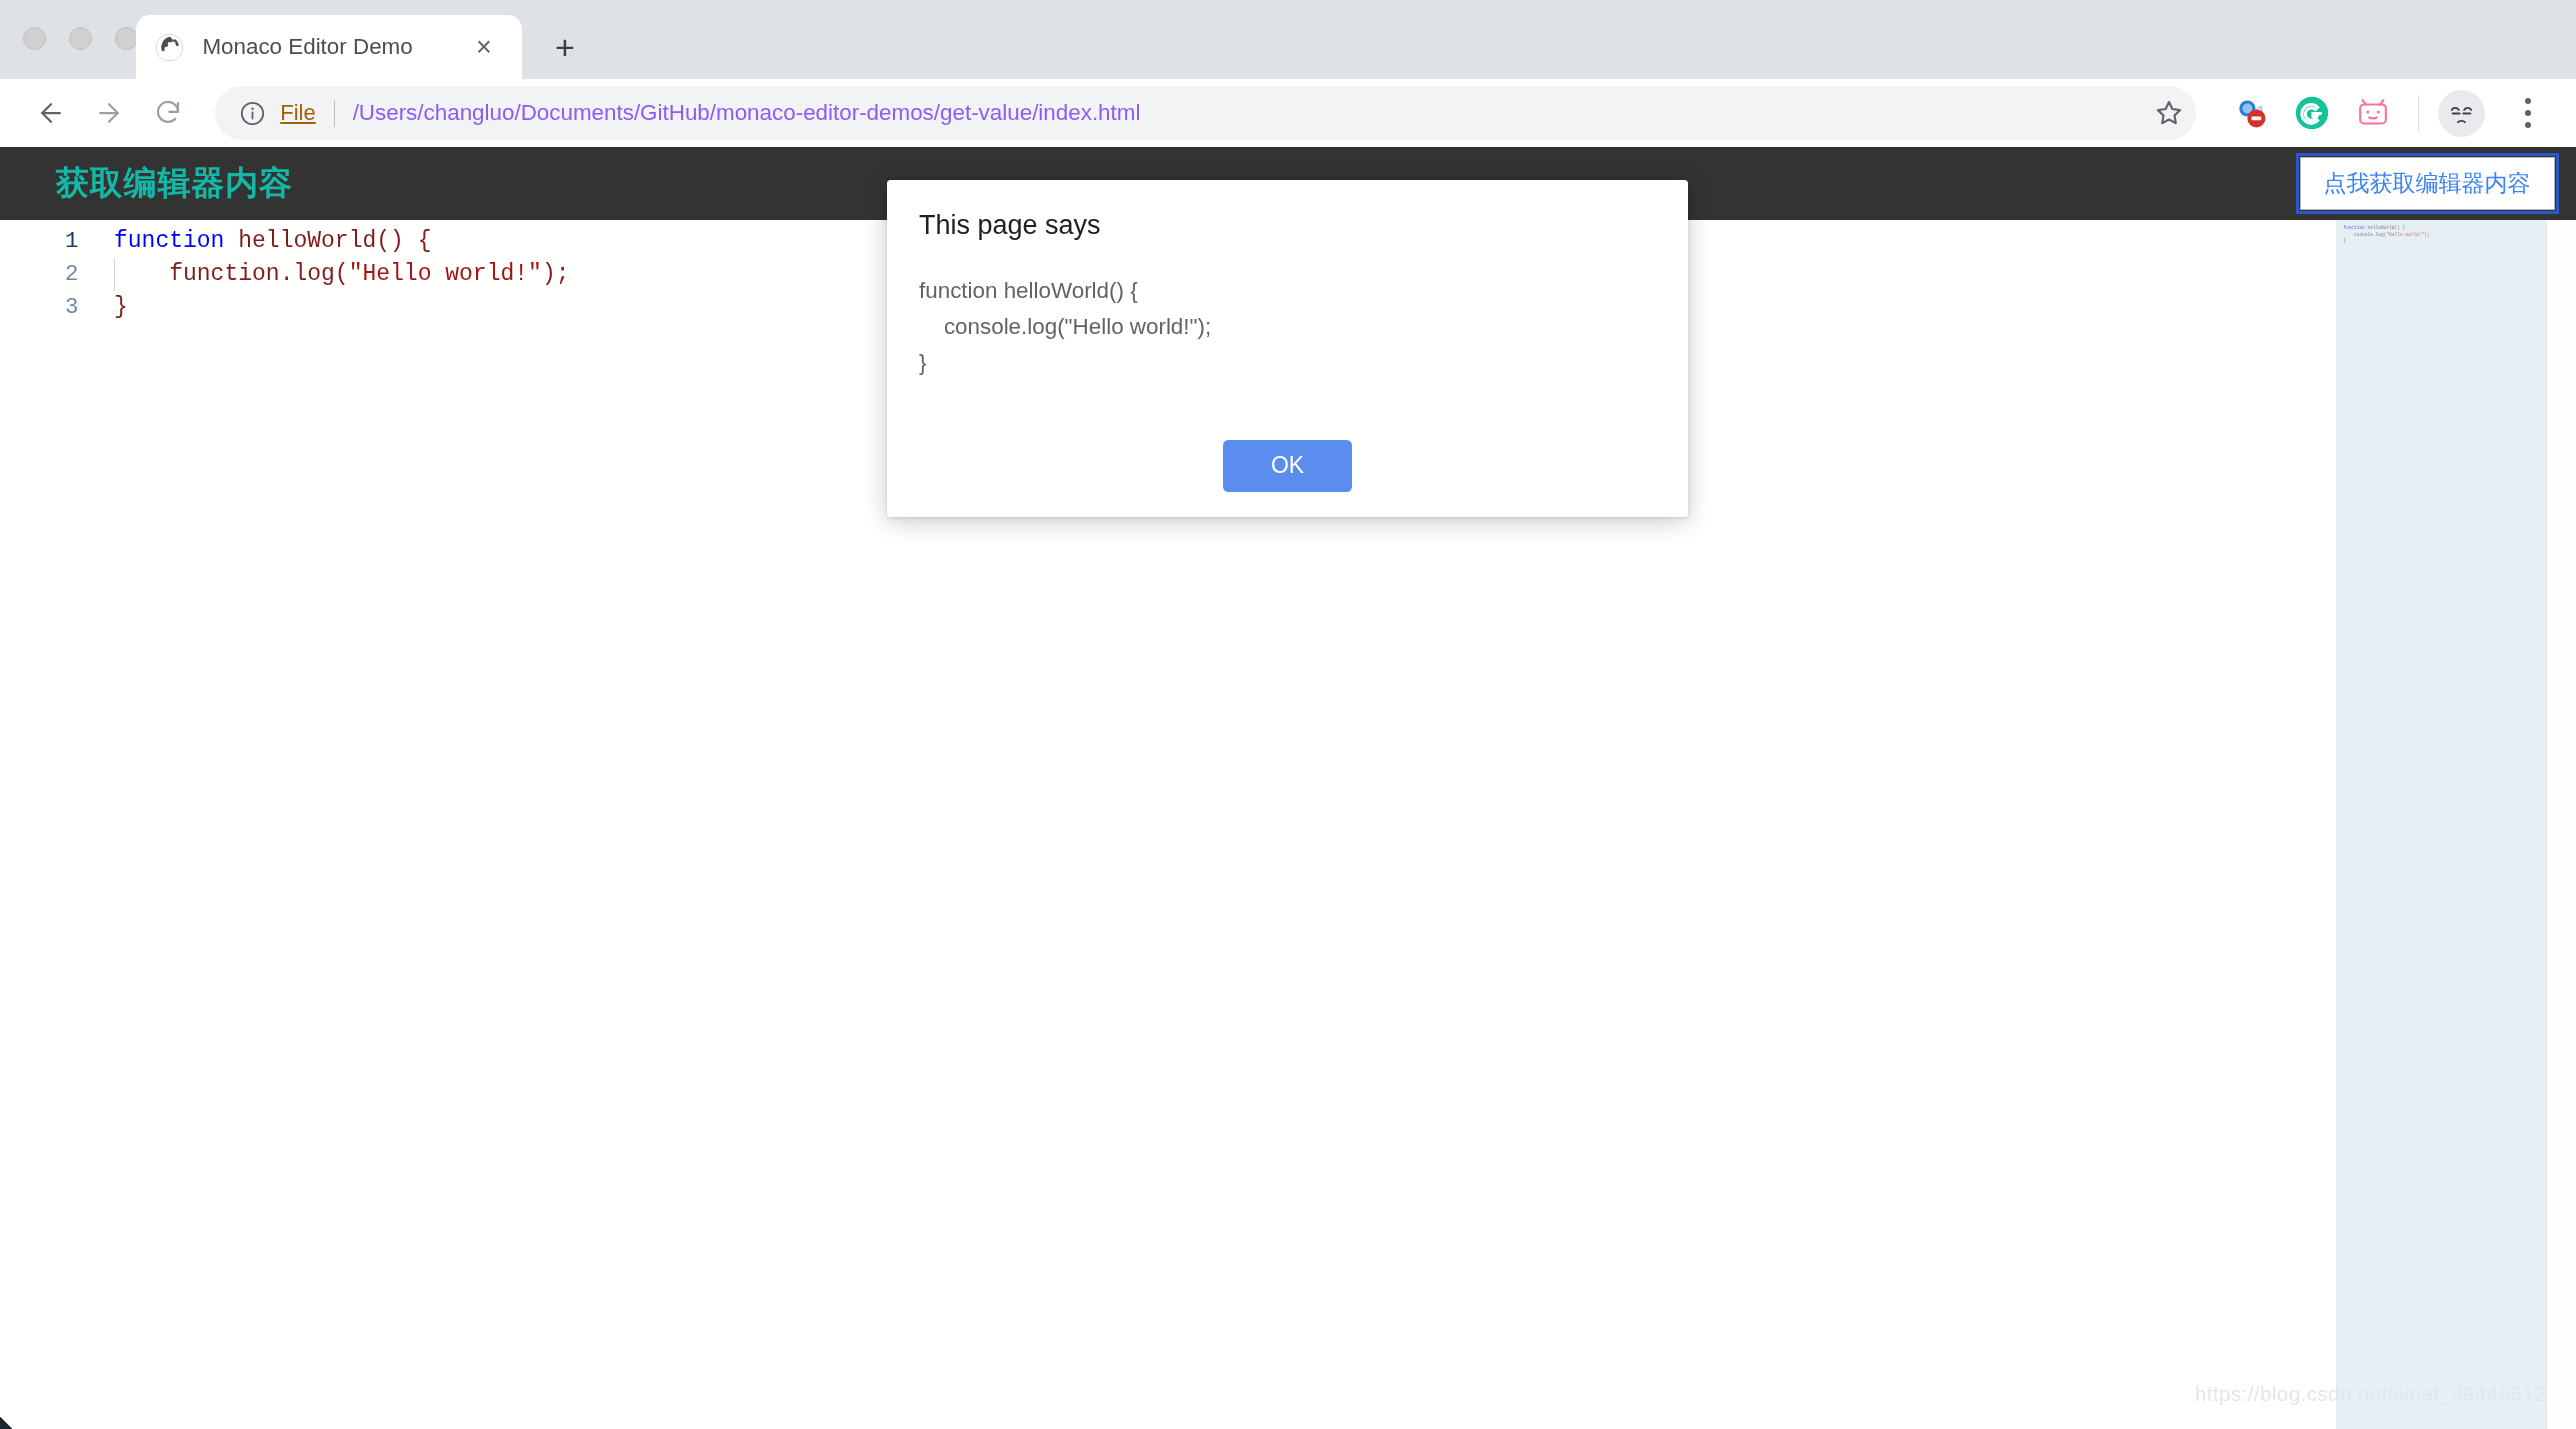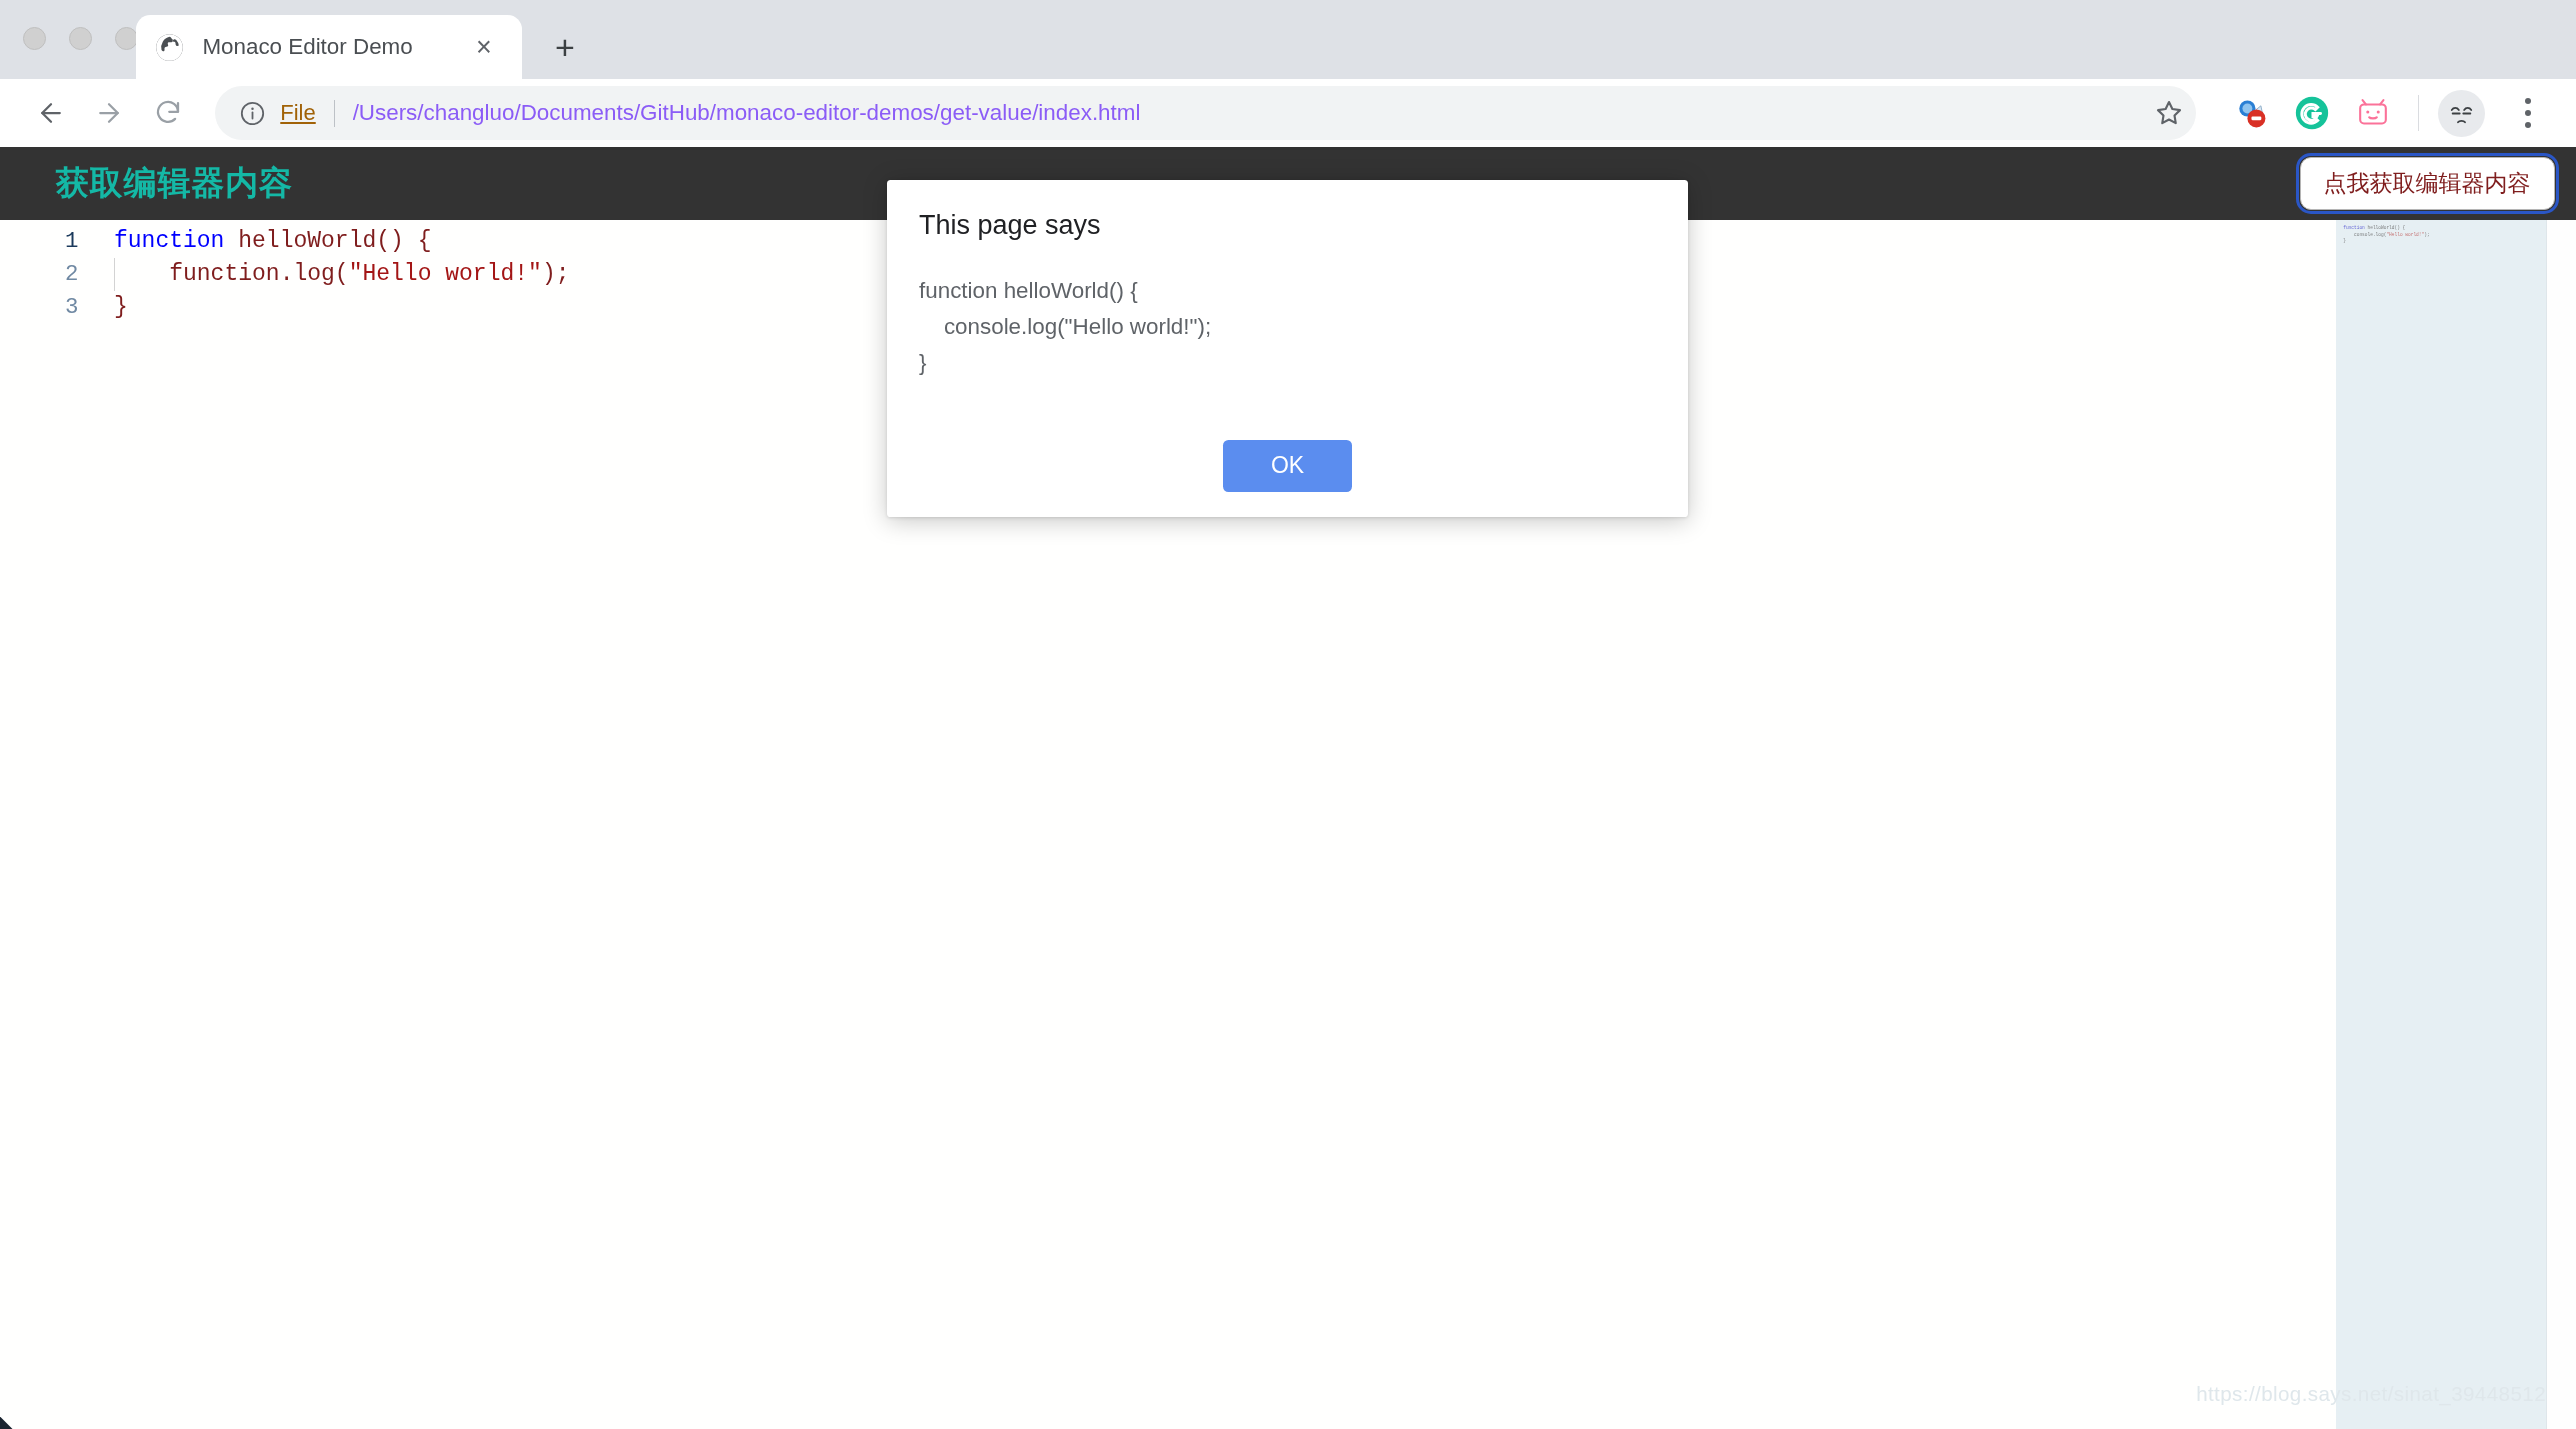--- a/index.html
+++ b/index.html
@@ -192,24 +192,24 @@
   }
   .page-title {
     color: #14b8a6;
     font-size: 33px;
     font-weight: 700;
     letter-spacing: 0.9px;
     margin-left: 36px;
   }
   .get-btn {
     background: #ffffff;
-    color: #7f1d1d;
+    color: #3b82f6;
     font-size: 23px;
     border: 0.9px solid #b5b5b5;
-    border-radius: 11px;
+    border-radius: 0;
     padding: 9.8px 23px;
     outline: 3.6px solid #2a56c6;
     outline-offset: 1.8px;
     white-space: nowrap;
   }
 
   
   .editor {
     position: relative;
     height: 1209px;
@@ -508,21 +508,21 @@
       <div class="minimap">
         <div class="minimap-slider"></div>
         <div class="minimap-code"><span class="mm-kw">function</span><span class="mm-plain"> helloWorld() {
     console.log(</span><span class="mm-str">"Hello world!"</span><span class="mm-plain">);
 }</span></div>
       </div>
       <div class="minimap-edge"></div>
       <div class="vscroll-track"></div>
 
       <div class="scroll-corner"></div>
-      <div class="watermark">https://blog.says.net/sinat_39448512</div>
+      <div class="watermark">https://blog.csdn.net/sinat_39448512</div>
     </div>
   </div>
 
   <div class="dialog-layer">
     <div class="dialog">
       <div class="dialog-title">This page says</div>
       <div class="dialog-body">function helloWorld() {
     console.log("Hello world!");
 }</div>
       <div class="dialog-actions">

